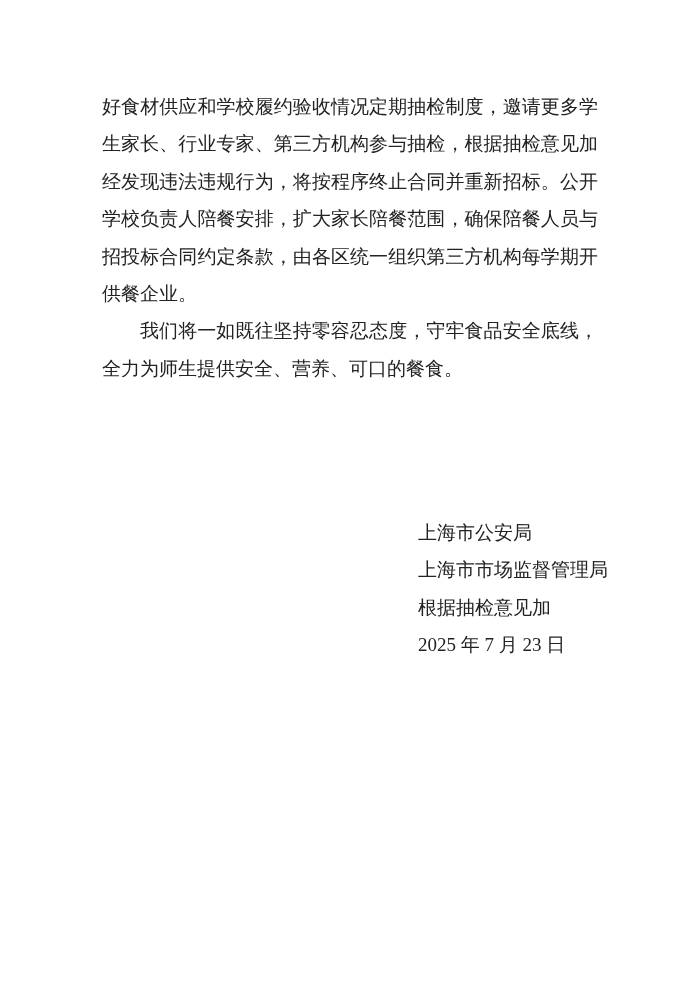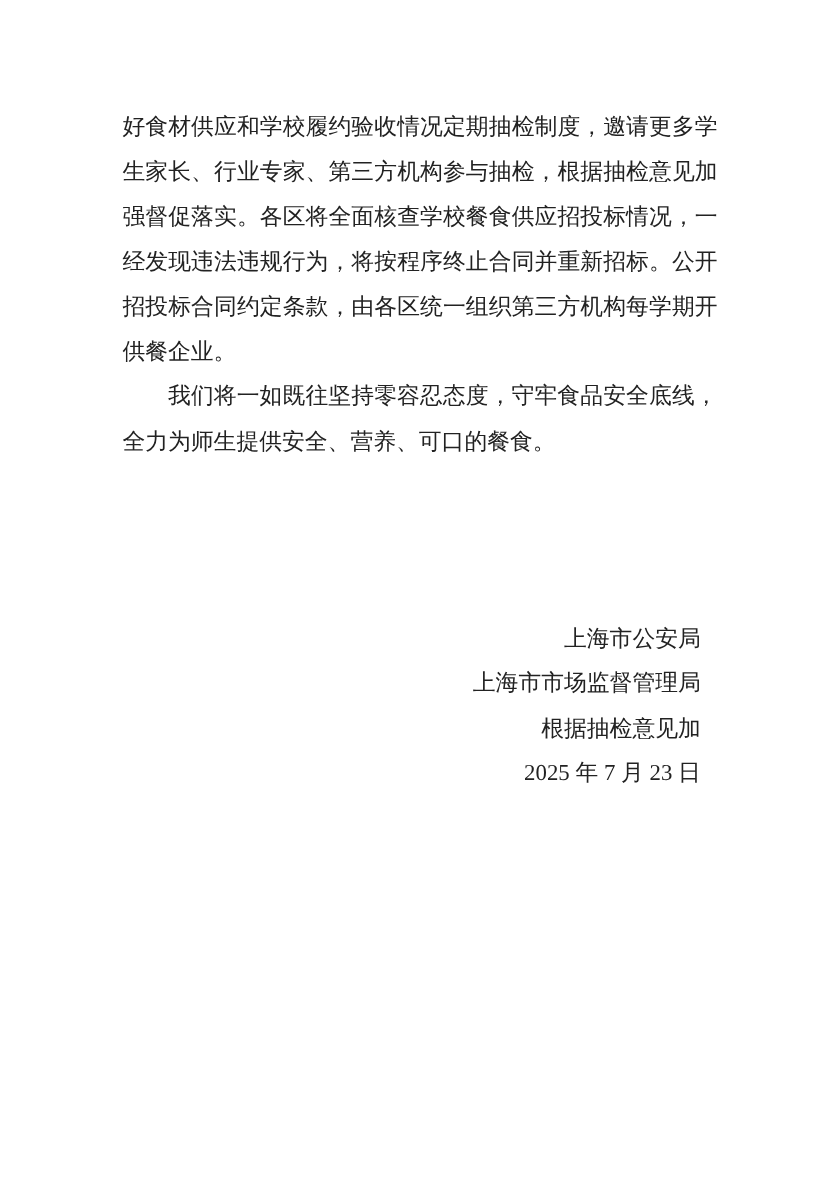--- a/index.html
+++ b/index.html
@@ -35,22 +35,22 @@
   .line.para-end {
     text-align: right;
     text-align-last: left;
   }
   .line.indent {
     text-indent: 38px;
   }
   .signature-block {
     position: absolute;
     top: 514px;
-    right: 116px;
-    text-align: right;
+    right: 92px;
+    text-align: left;
   }
   .sig-line {
     font-size: 19px;
     line-height: 37.4px;
     height: 37.4px;
     white-space: nowrap;
   }
   .page-footer {
     position: absolute;
     top: 916px;
@@ -65,22 +65,22 @@
   }
 </style>
 </head>
 <body>
 
 <div class="page">
 
   <div class="body-text" id="body-text">
       <div class="line">好食材供应和学校履约验收情况定期抽检制度，邀请更多学</div>
       <div class="line">生家长、行业专家、第三方机构参与抽检，根据抽检意见加</div>
-      <div class="line">强督促落实。各区将全面核查学校餐食供应招投标情况，一</div>
       <div class="line">经发现违法违规行为，将按程序终止合同并重新招标。公开</div>
+      <div class="line">学校负责人陪餐安排，扩大家长陪餐范围，确保陪餐人员与</div>
       <div class="line">招投标合同约定条款，由各区统一组织第三方机构每学期开</div>
       <div class="line para-end">供餐企业。</div>
       <div class="line indent">我们将一如既往坚持零容忍态度，守牢食品安全底线，</div>
       <div class="line para-end">全力为师生提供安全、营养、可口的餐食。</div>
     </div>
 
   <div class="signature-block">
     <div class="sig-line">上海市公安局</div>
     <div class="sig-line">上海市市场监督管理局</div>
     <div class="sig-line">根据抽检意见加</div>

